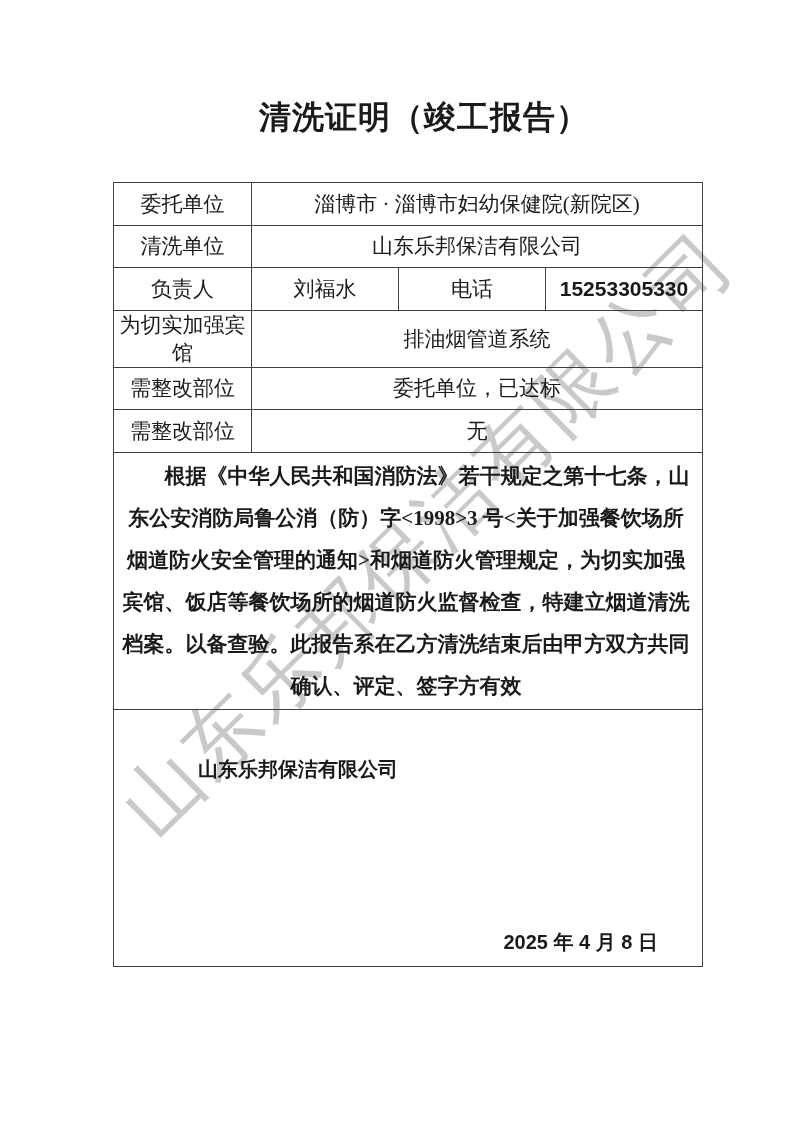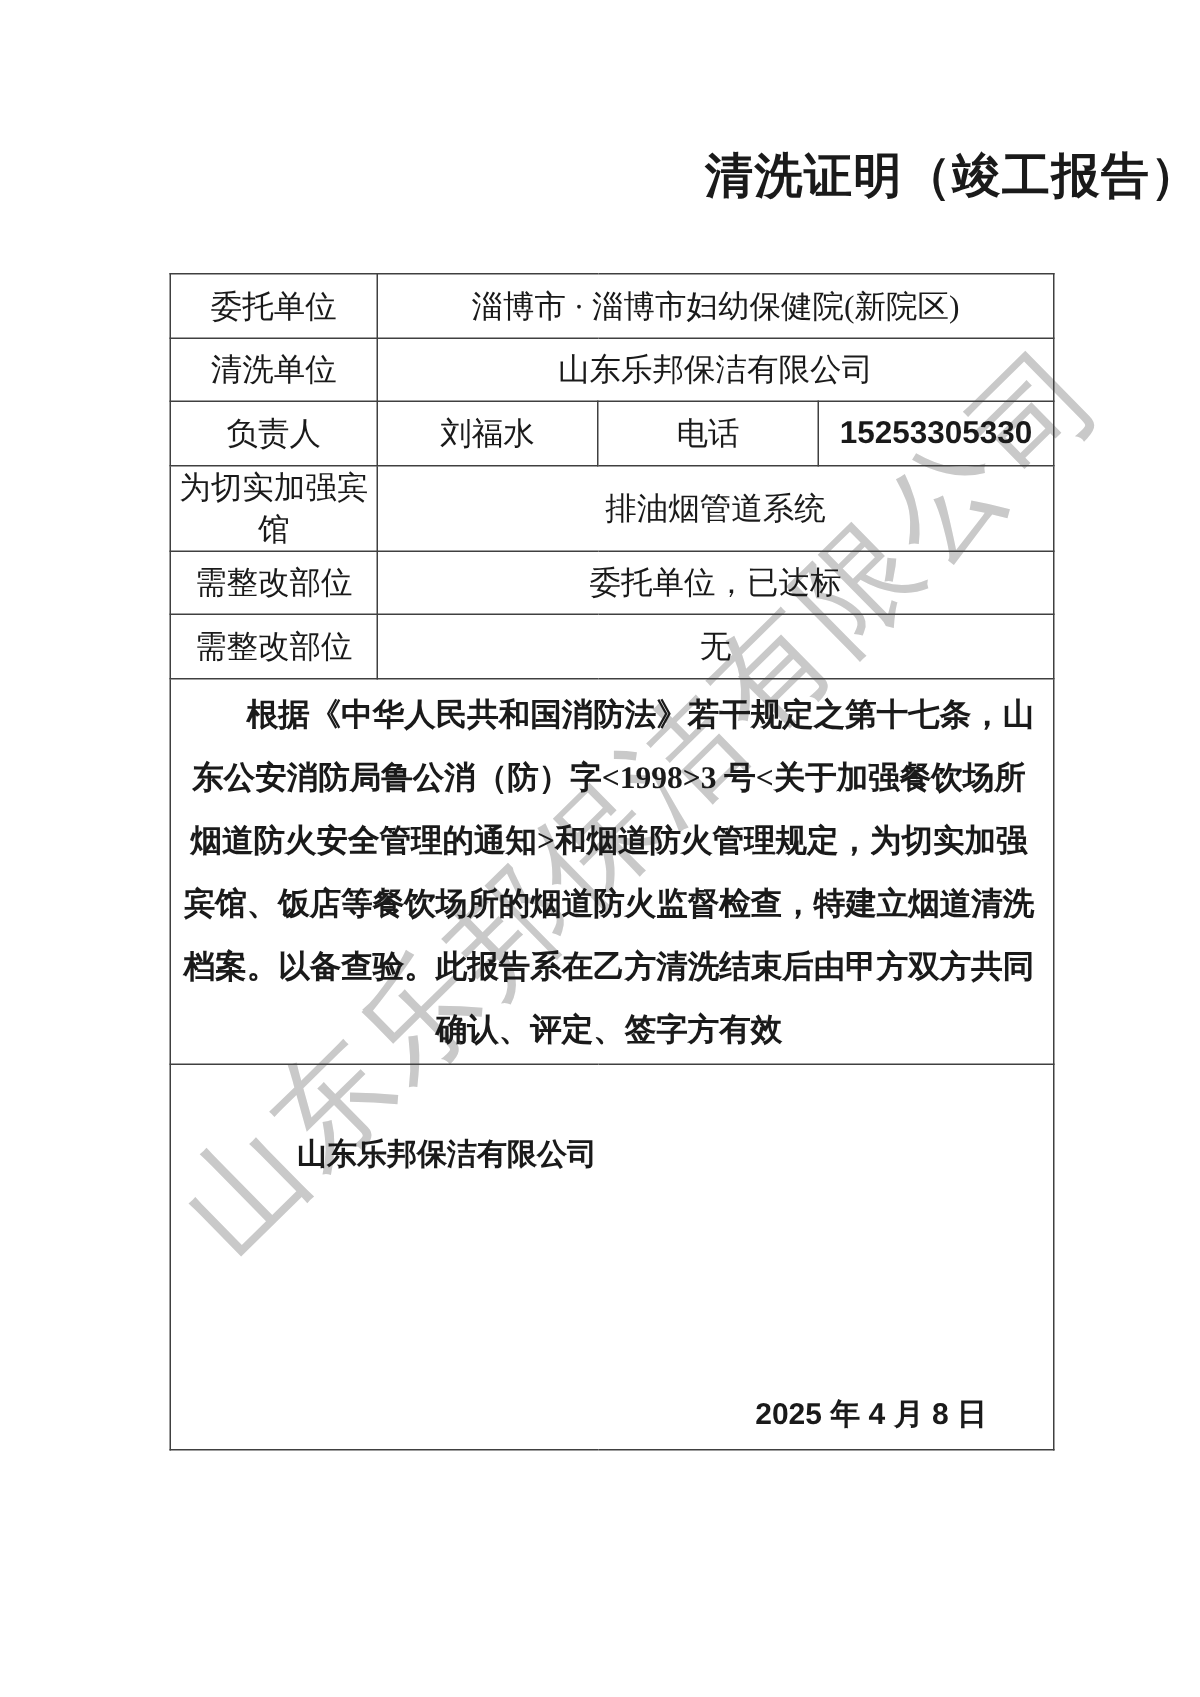--- a/index.html
+++ b/index.html
@@ -26,21 +26,21 @@
     z-index: 0;
     font-weight: 400;
     pointer-events: none;
   }
 
   .doc-title {
     position: absolute;
     top: 96px;
     left: 0;
     width: 100%;
-    text-align: right;
+    text-align: center;
     font-size: 32px;
     font-weight: 700;
     letter-spacing: 1px;
     z-index: 2;
     padding-left: 48px;
   }
 
   table.report-table {
     position: absolute;
     left: 113px;

